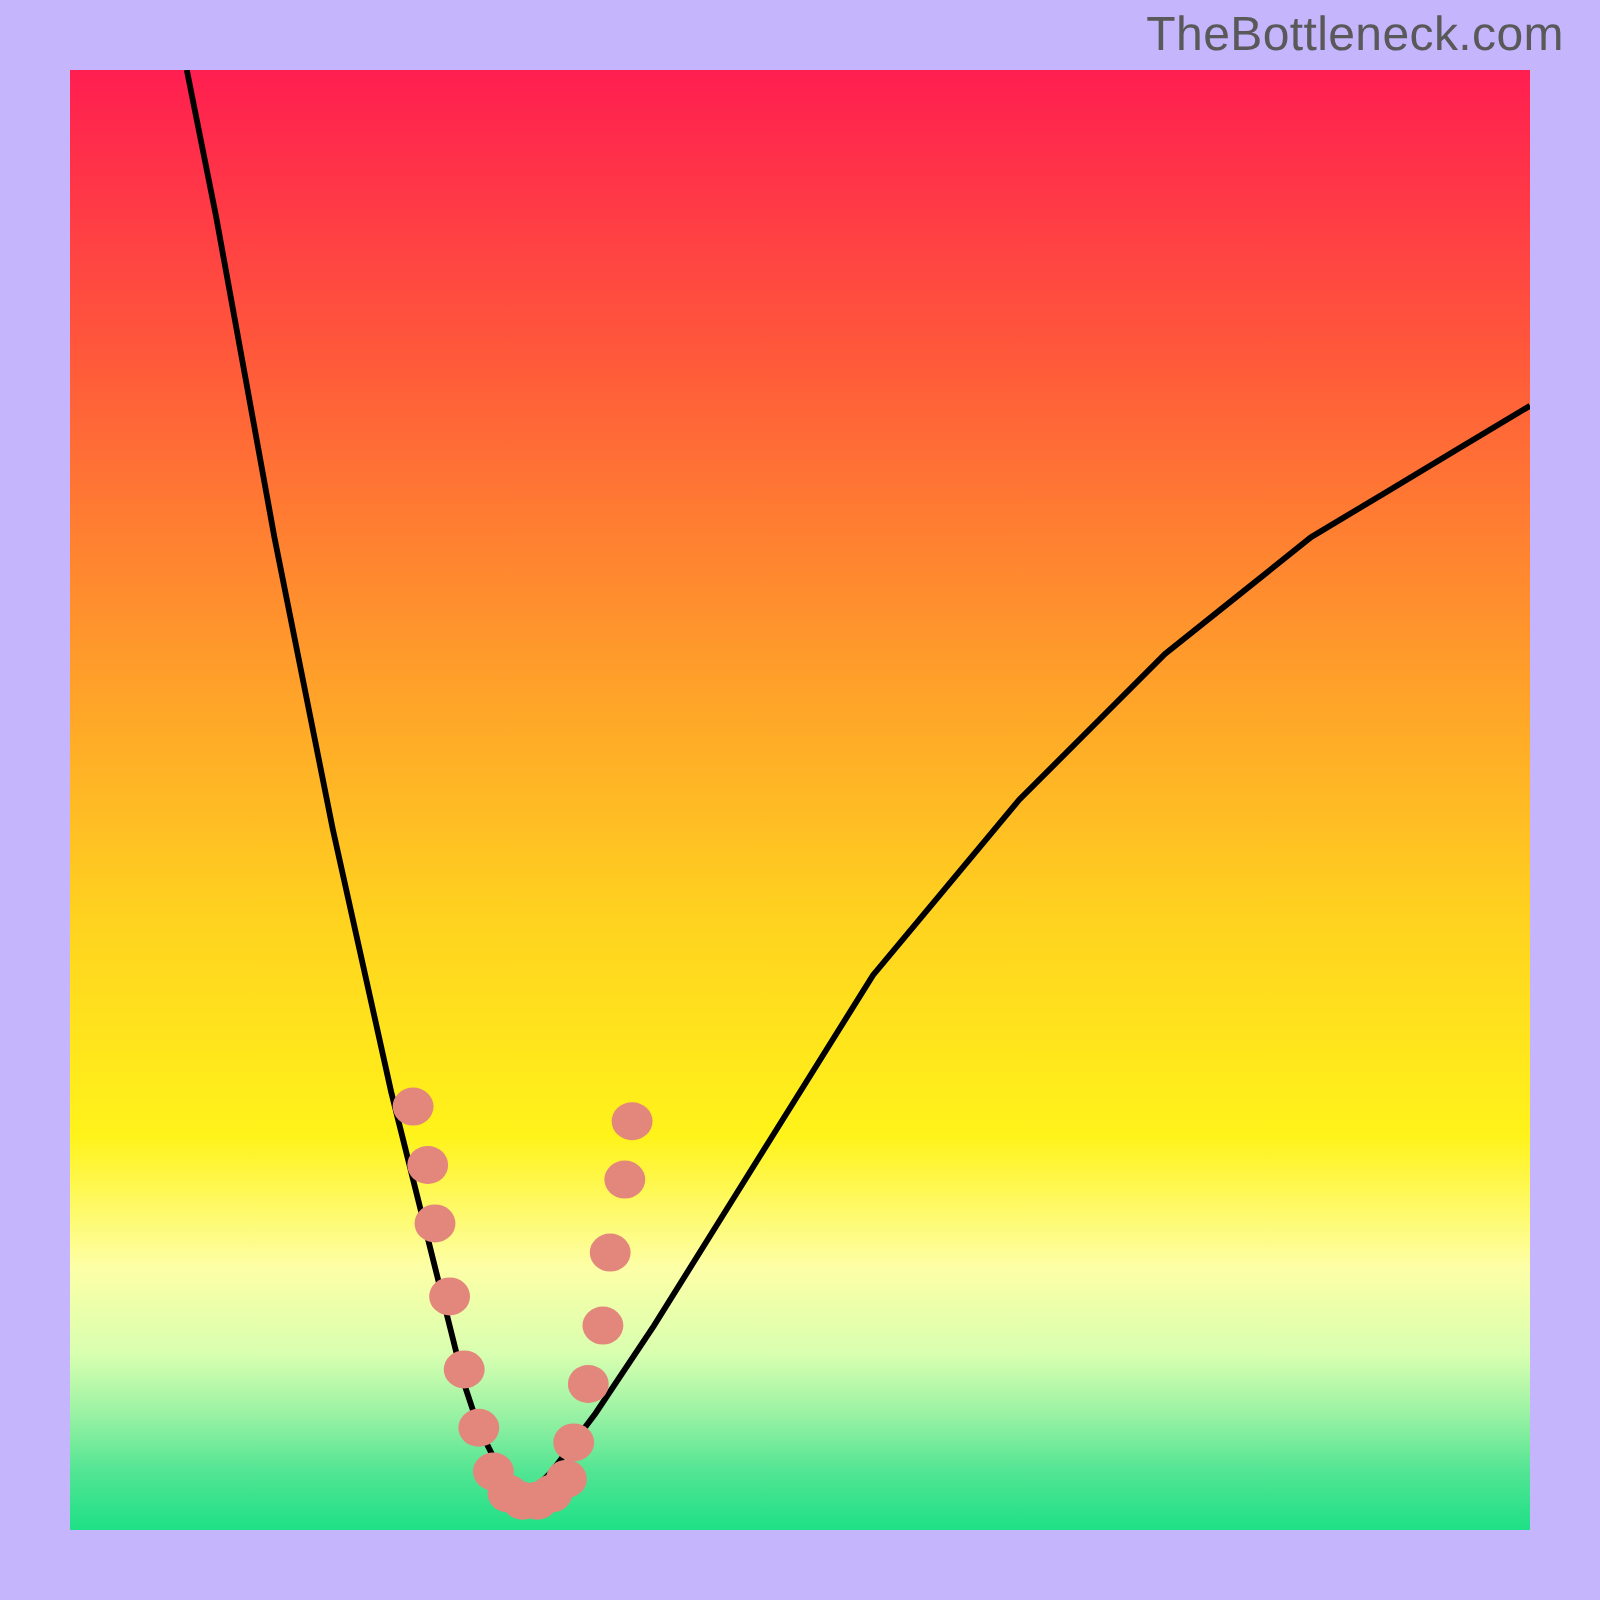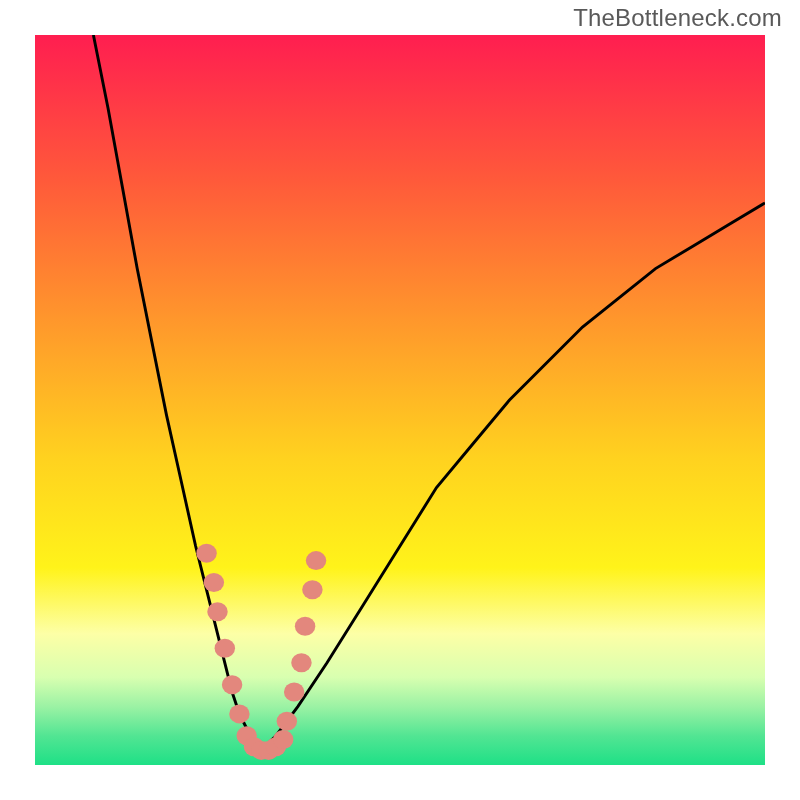--- a/index.html
+++ b/index.html
@@ -1,21 +1,21 @@
 <!DOCTYPE html>
 <html><head>
 <meta charset="utf-8">
 <style>
   * { margin: 0; padding: 0; box-sizing: border-box; }
   html, body { width: 800px; height: 800px; overflow: hidden; background: #000; }
   .frame {
     position: relative;
     width: 800px;
     height: 800px;
-    background: #ffffff;
+    background: #c4b5fd;
   }
   .watermark {
     position: absolute;
     top: 4px;
     right: 18px;
     font-family: Arial, Helvetica, sans-serif;
     font-size: 24px;
     font-weight: 500;
     color: #595959;
     letter-spacing: 0.2px;

